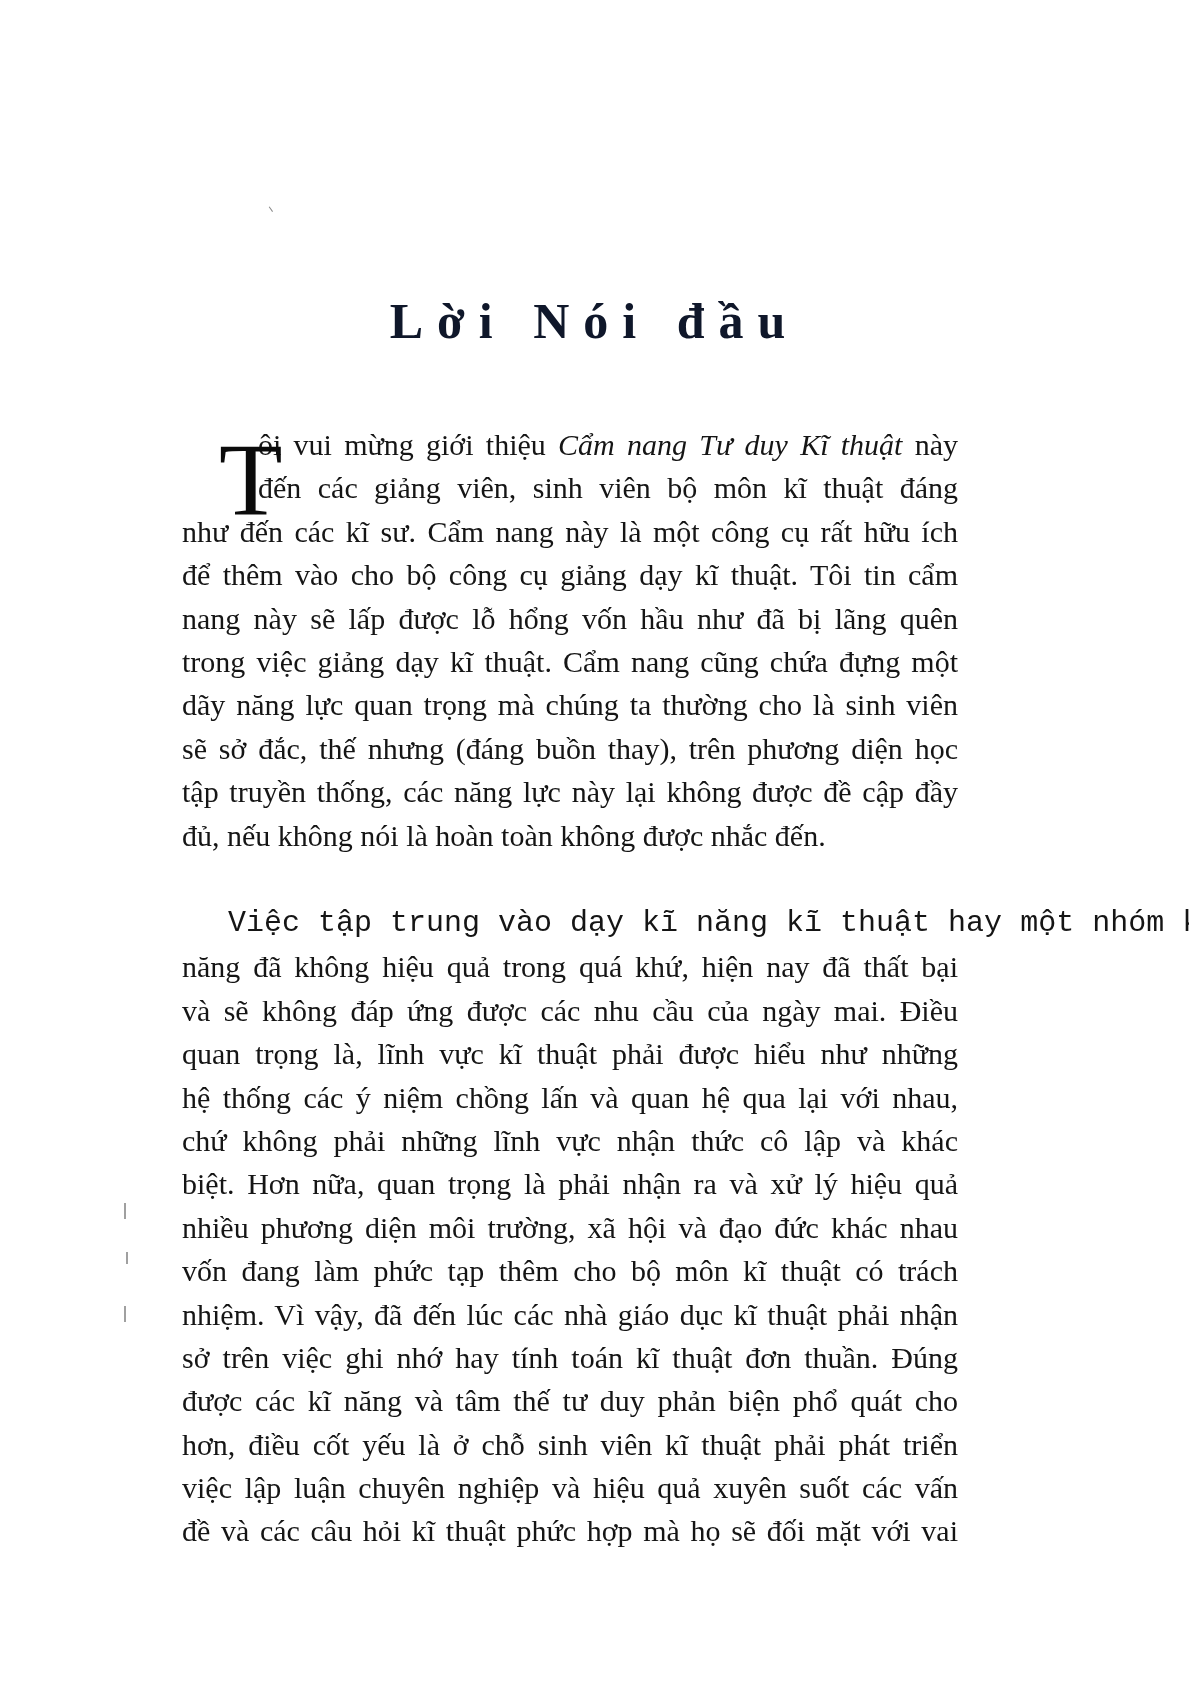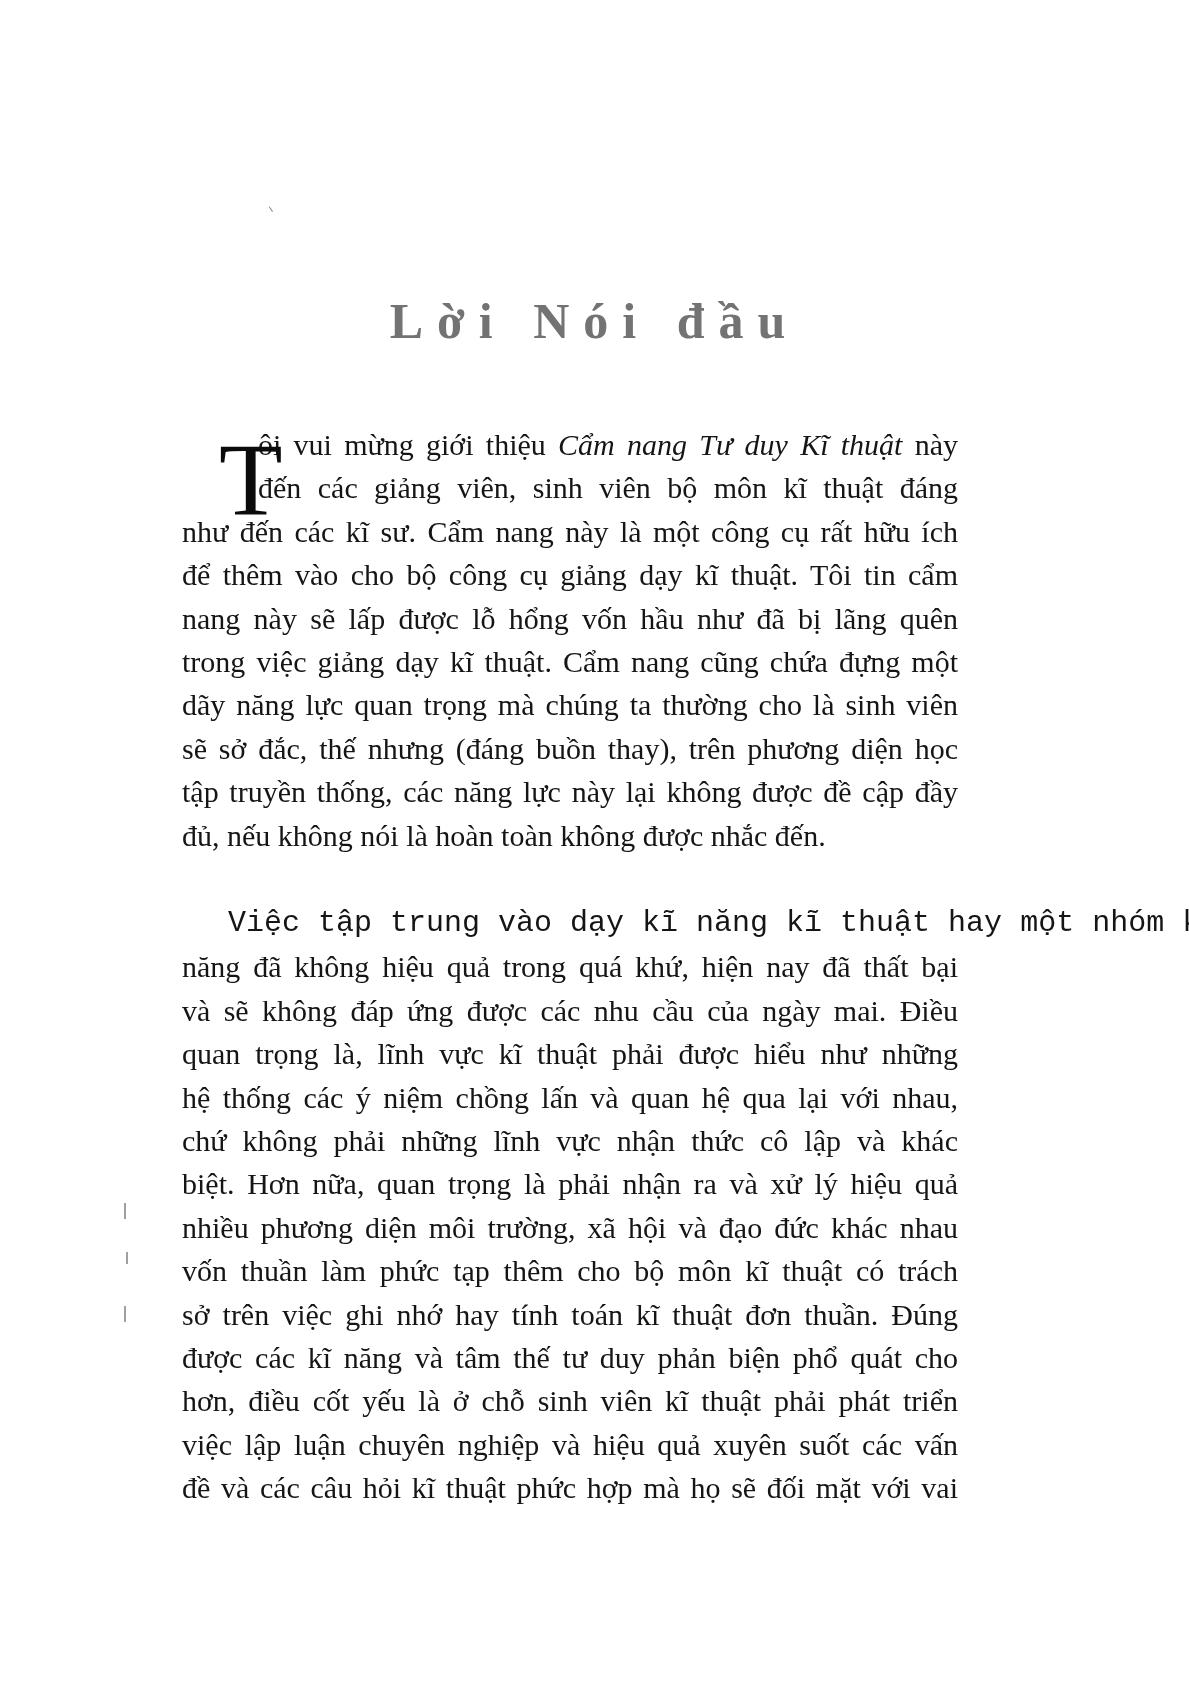--- a/index.html
+++ b/index.html
@@ -25,21 +25,21 @@
     .title {
       position: absolute;
       top: 262px;
       left: 0;
       width: 1189px;
       text-align: center;
       font-family: "Liberation Serif", "DejaVu Serif", serif;
       font-weight: bold;
       font-size: 50px;
       letter-spacing: 14px;
-      color: #737373;
+      color: #0f172a;
       line-height: 1;
     }
     .body-text {
       position: absolute;
       left: 182px;
       width: 776px;
       font-size: 30px;
       line-height: 43.4px;
       color: #151515;
     }
@@ -117,21 +117,22 @@
 
   <div class="body-text para2">
     <span class="line indent">Việc tập trung vào dạy kĩ năng kĩ thuật hay một nhóm kĩ</span>
     <span class="line">năng đã không hiệu quả trong quá khứ, hiện nay đã thất bại</span>
     <span class="line">và sẽ không đáp ứng được các nhu cầu của ngày mai. Điều</span>
     <span class="line">quan trọng là, lĩnh vực kĩ thuật phải được hiểu như những</span>
     <span class="line">hệ thống các ý niệm chồng lấn và quan hệ qua lại với nhau,</span>
     <span class="line">chứ không phải những lĩnh vực nhận thức cô lập và khác</span>
     <span class="line">biệt. Hơn nữa, quan trọng là phải nhận ra và xử lý hiệu quả</span>
     <span class="line">nhiều phương diện môi trường, xã hội và đạo đức khác nhau</span>
-    <span class="line">vốn thuần làm phức tạp thêm cho bộ môn kĩ thuật có trách</span>
+    <span class="line">vốn đang làm phức tạp thêm cho bộ môn kĩ thuật có trách</span>
+    <span class="line">nhiệm. Vì vậy, đã đến lúc các nhà giáo dục kĩ thuật phải nhận</span>
     <span class="line">sở trên việc ghi nhớ hay tính toán kĩ thuật đơn thuần. Đúng</span>
     <span class="line">được các kĩ năng và tâm thế tư duy phản biện phổ quát cho</span>
     <span class="line">hơn, điều cốt yếu là ở chỗ sinh viên kĩ thuật phải phát triển</span>
     <span class="line">việc lập luận chuyên nghiệp và hiệu quả xuyên suốt các vấn</span>
     <span class="line">đề và các câu hỏi kĩ thuật phức hợp mà họ sẽ đối mặt với vai</span>
   </div>
 
 </div>
 
 </body></html>

